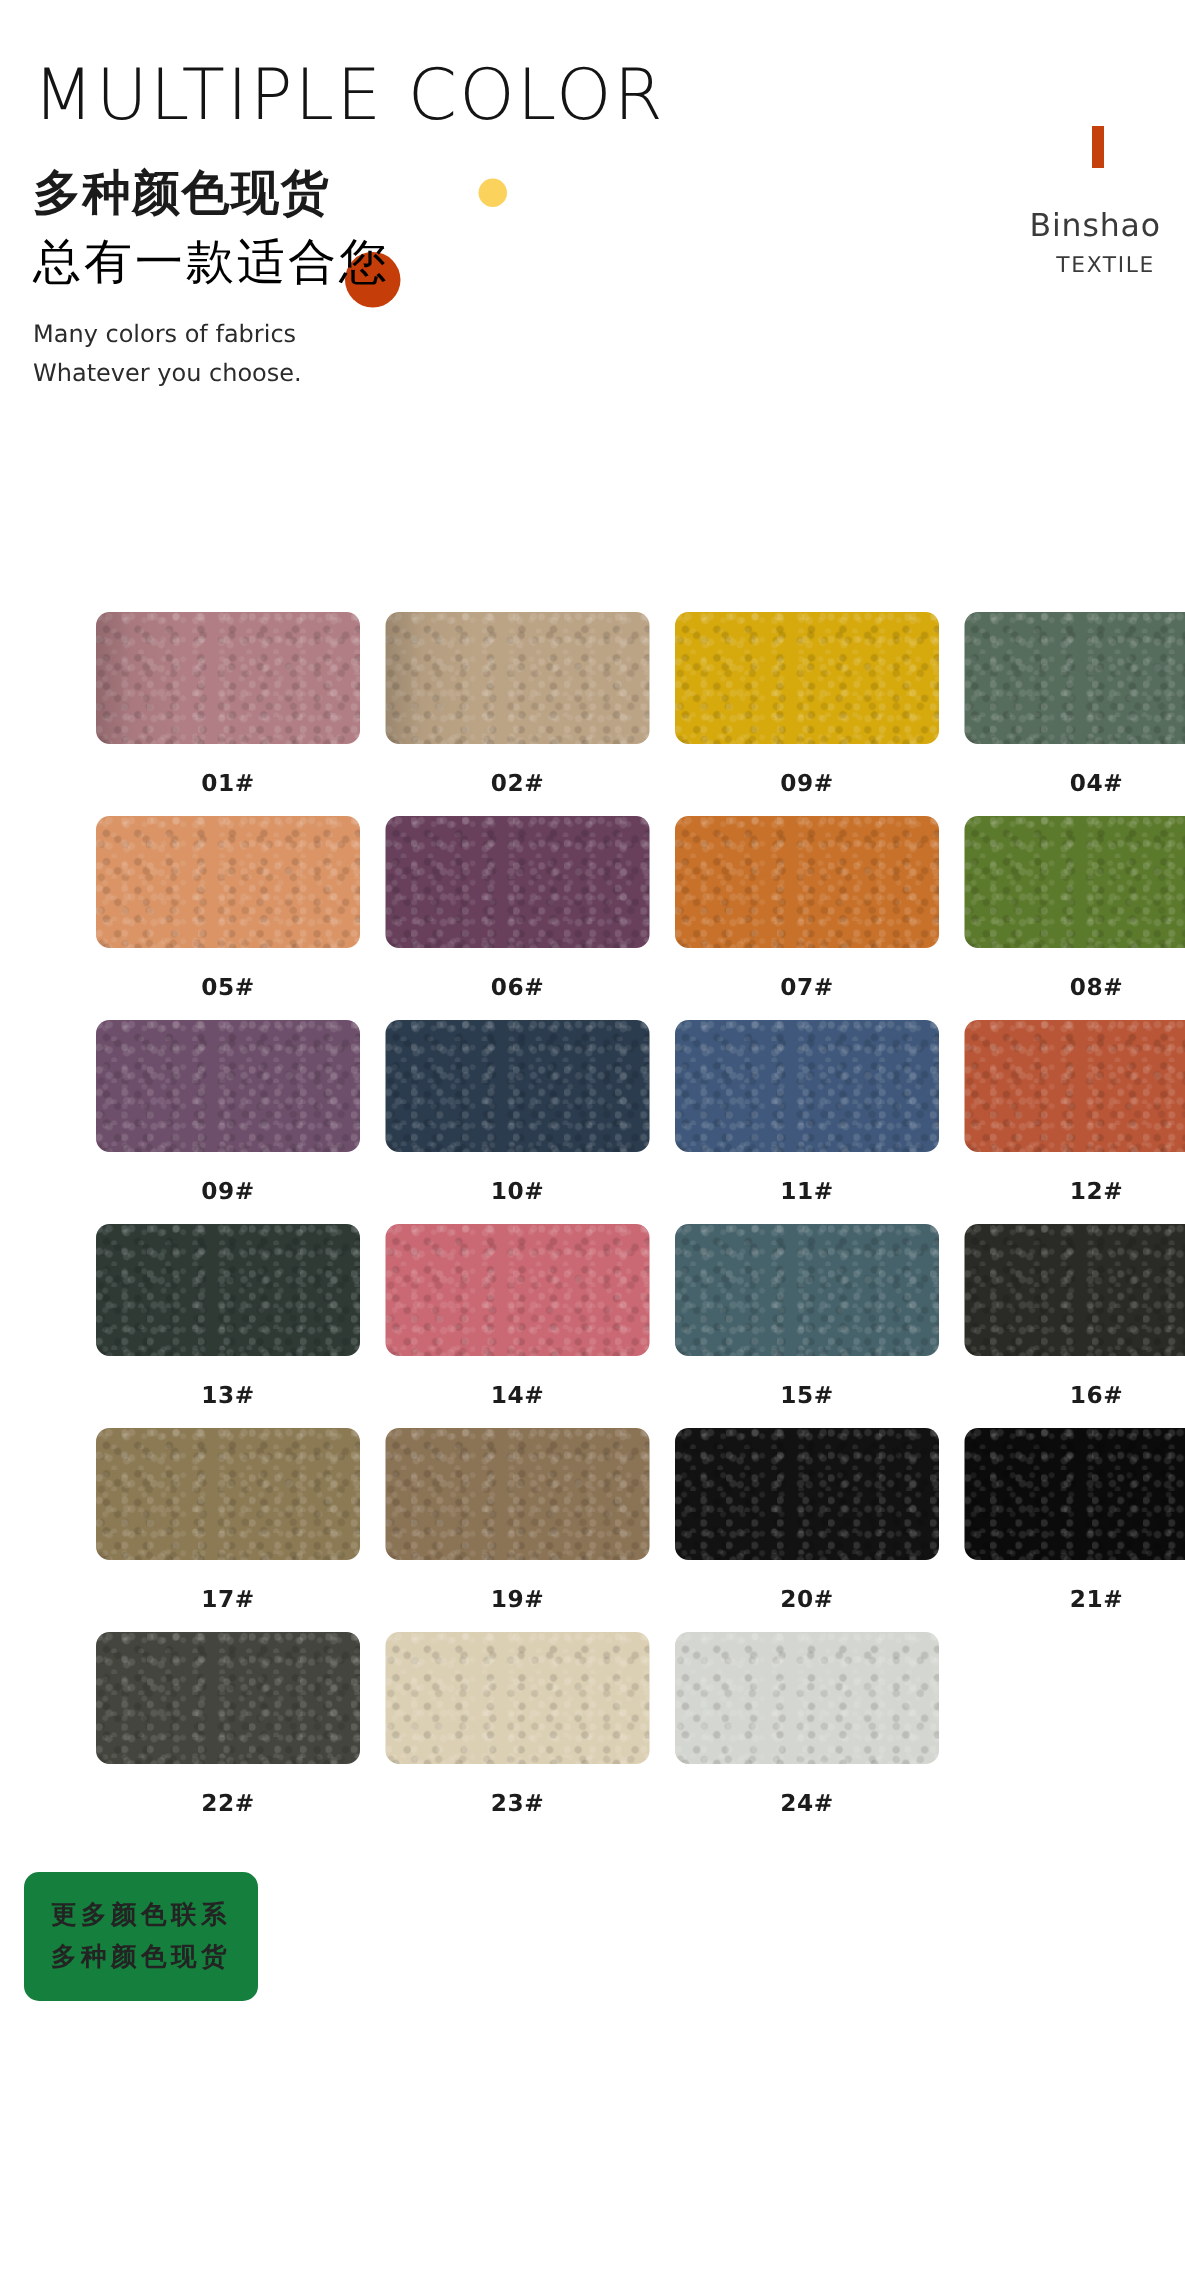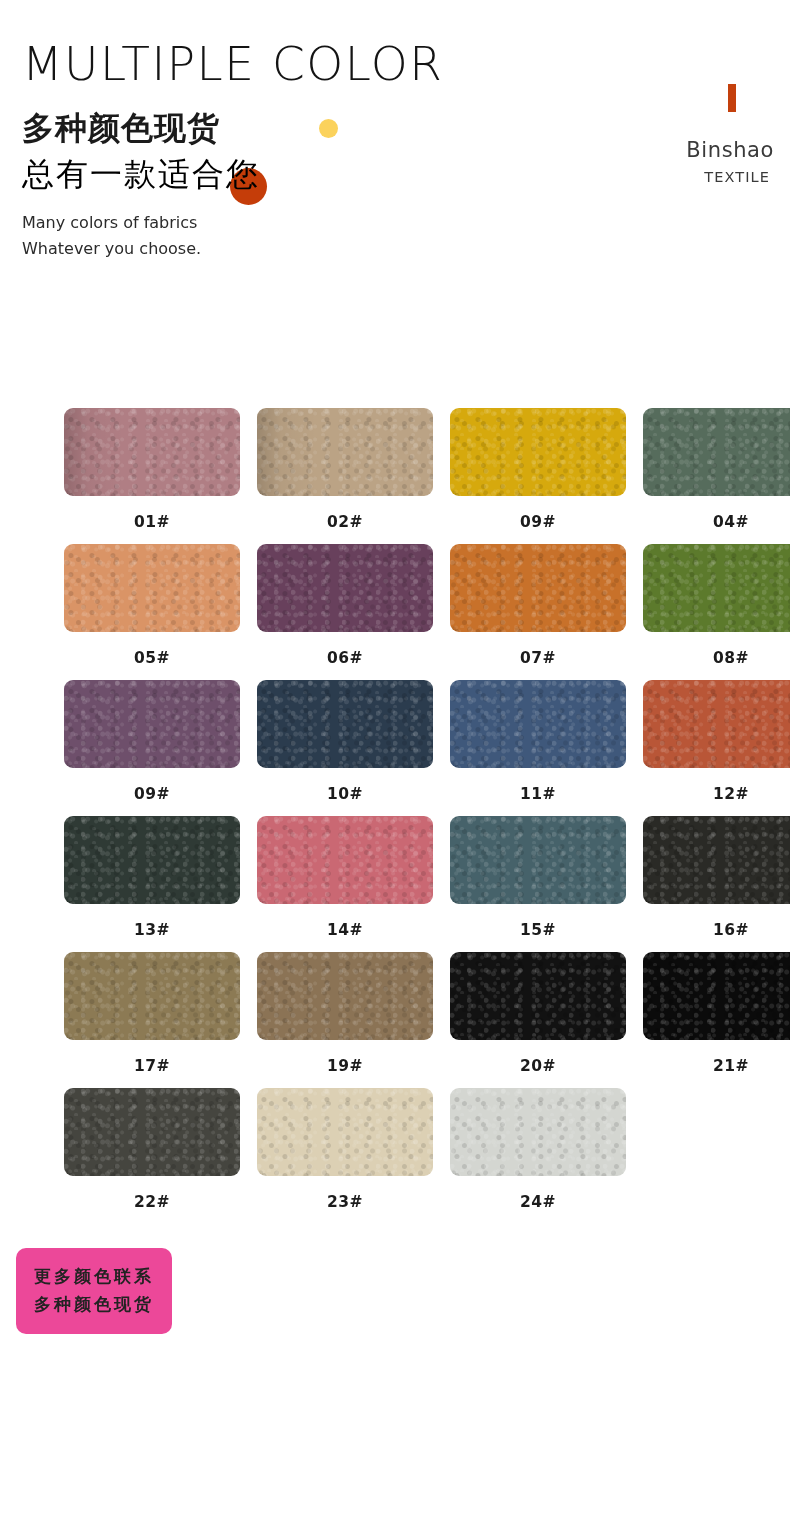--- a/index.html
+++ b/index.html
@@ -199,21 +199,21 @@
     font-family: "DejaVu Sans", "Liberation Sans", sans-serif;
   }
 
   
   .footer {
     padding: 24px 0 0 16px;
   }
 
   .note-box {
     display: inline-block;
-    background: #ec4899;
+    background: #15803d;
     border-radius: 10px;
     padding: 15px 18px 16px 18px;
     text-align: right;
   }
 
   .note-line {
     font-size: 17px;
     font-weight: bold;
     color: #232323;
     letter-spacing: 3px;

